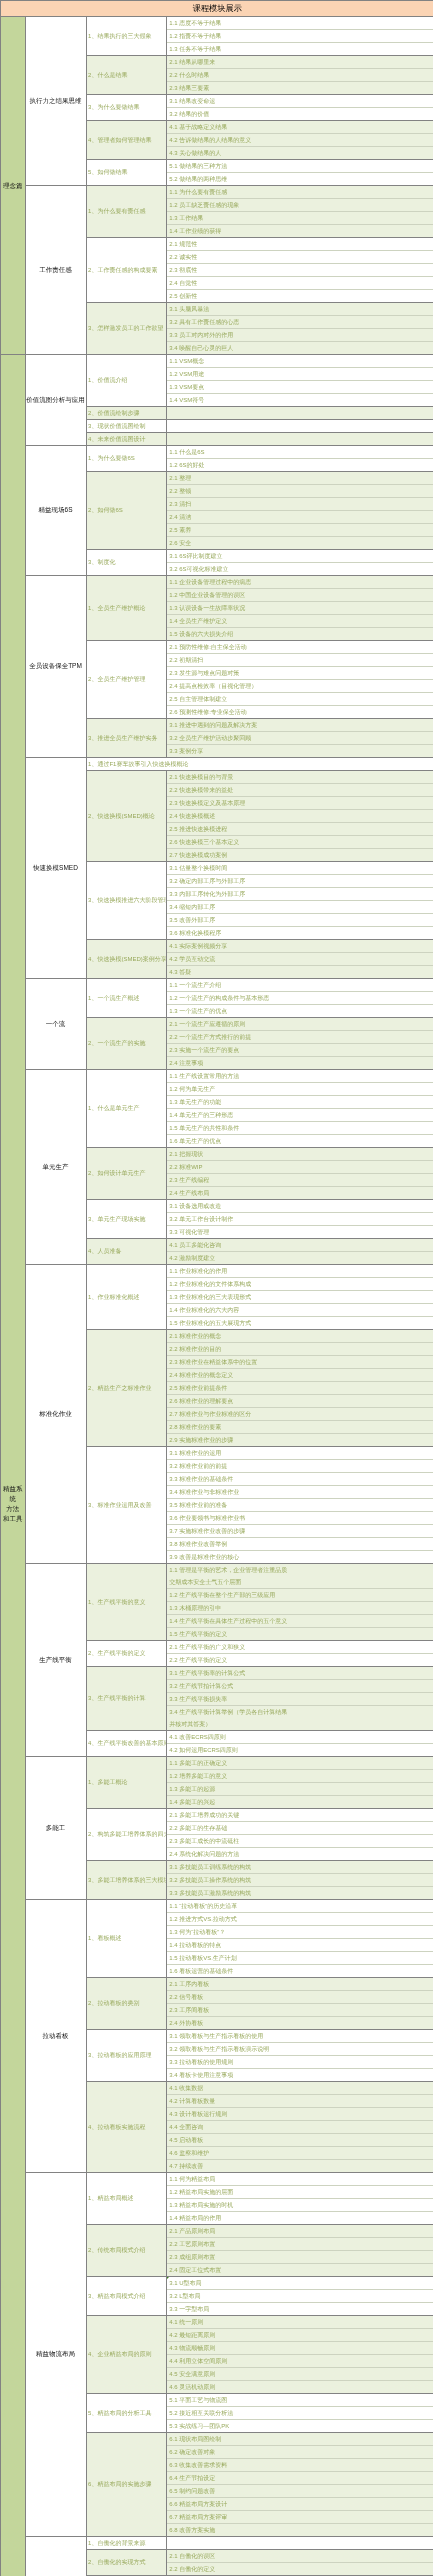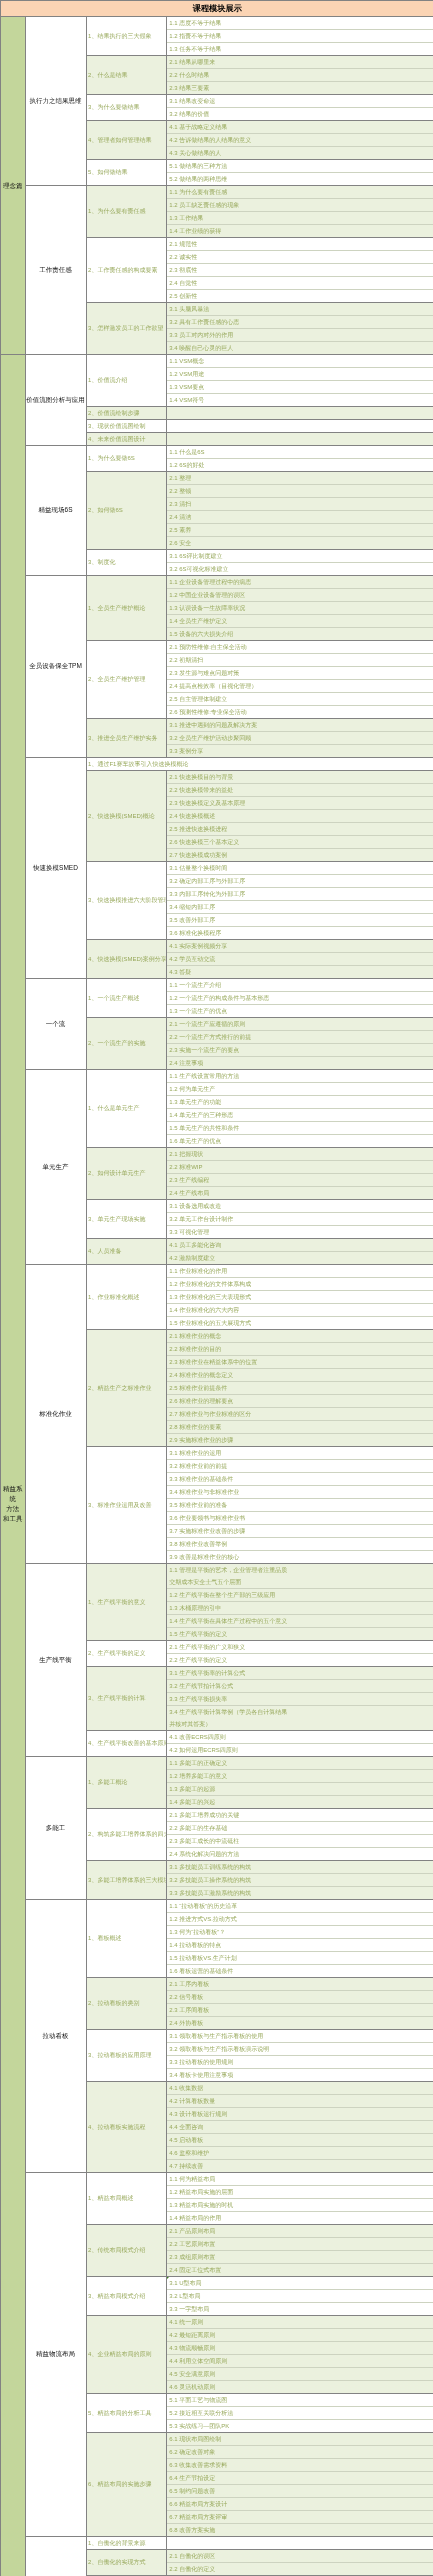--- a/index.html
+++ b/index.html
@@ -12,21 +12,21 @@
     --grid-light:#CDD3C0;
     --marker:#3C7A1E;
   }
   html,body{margin:0;padding:0;background:#fff;}
   body{font-family:"Liberation Sans","DejaVu Sans",sans-serif;width:433px;}
   table{border-collapse:collapse;width:433px;table-layout:fixed;border:0.5px solid var(--grid-dark);}
   col.c1{width:24.5px;} col.c2{width:61px;} col.c3{width:80px;} col.c4{width:268px;}
   td{padding:0;box-sizing:border-box;}
   td.hdr{
     height:16px;background:var(--header-bg);border:0.5px solid var(--grid-dark);
-    text-align:center;vertical-align:middle;font-size:8.2px;font-weight:bold;color:#000;
+    text-align:center;vertical-align:middle;font-size:8.2px;font-weight:normal;color:#000;
   }
   td.cat{
     border:0.5px solid var(--grid-dark);background:var(--cat-bg);
     text-align:center;vertical-align:middle;font-size:6.5px;color:#111;
     white-space:pre-line;line-height:9.8px;
   }
   td.mod{
     border:0.5px solid var(--grid-dark);background:#fff;
     text-align:center;vertical-align:middle;font-size:6.5px;color:#111;
     white-space:nowrap;overflow:hidden;

